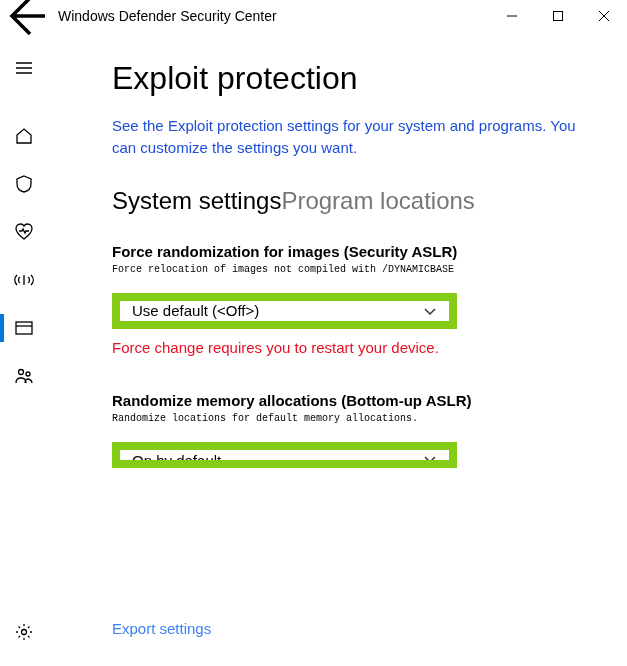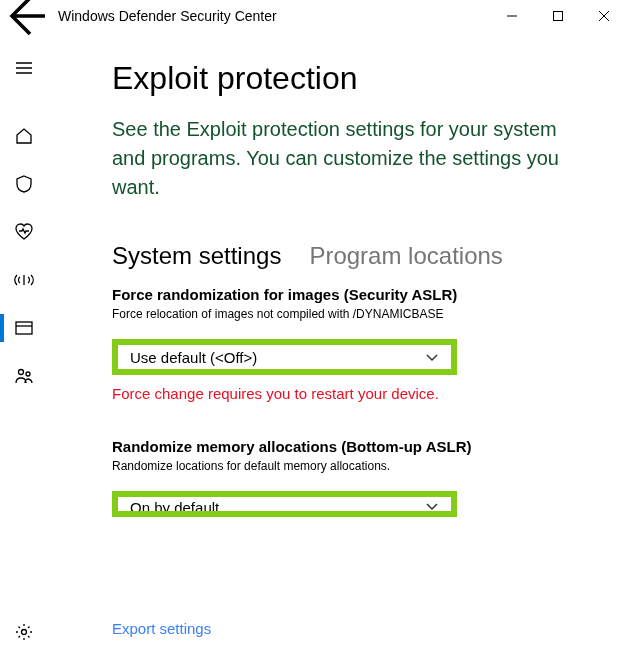--- a/index.html
+++ b/index.html
@@ -63,50 +63,50 @@
     position: relative;
     overflow: hidden;
   }
   .page-title {
     font-size: 32px;
     font-weight: 400;
     margin-bottom: 18px;
     letter-spacing: 0;
   }
   .page-desc {
-    font-size: 20px;
-    color: #14532d;
+    font-size: 15px;
+    color: #1d4ed8;
     line-height: 1.45;
-    margin-bottom: 40px;
+    margin-bottom: 28px;
   }
   .tabs {
     display: flex;
-    gap: 28px;
-    margin-bottom: 16px;
+    margin-bottom: 28px;
   }
   .tab {
     font-size: 24px;
     font-weight: 400;
   }
   .tab.active { color: #000; }
   .tab.inactive { color: #767676; }
   .setting-block { margin-bottom: 36px; }
   .setting-title {
     font-size: 15px;
     font-weight: 600;
     margin-bottom: 4px;
   }
   .setting-desc {
-    font-size: 12px;
+    font-size: 10px;
     margin-bottom: 18px;
+    font-family: Liberation Mono, monospace;
   }
   .dropdown {
     width: 345px;
     height: 36px;
-    border: 6px solid #84cc16;
+    border: 8px solid #84cc16;
     display: flex;
     align-items: center;
     justify-content: space-between;
     padding: 0 12px;
     font-size: 15px;
     background: #fff;
   }
   .dropdown svg { width: 14px; height: 14px; stroke: #333; stroke-width: 1.5; fill: none; }
   .warning {
     color: #e81123;

